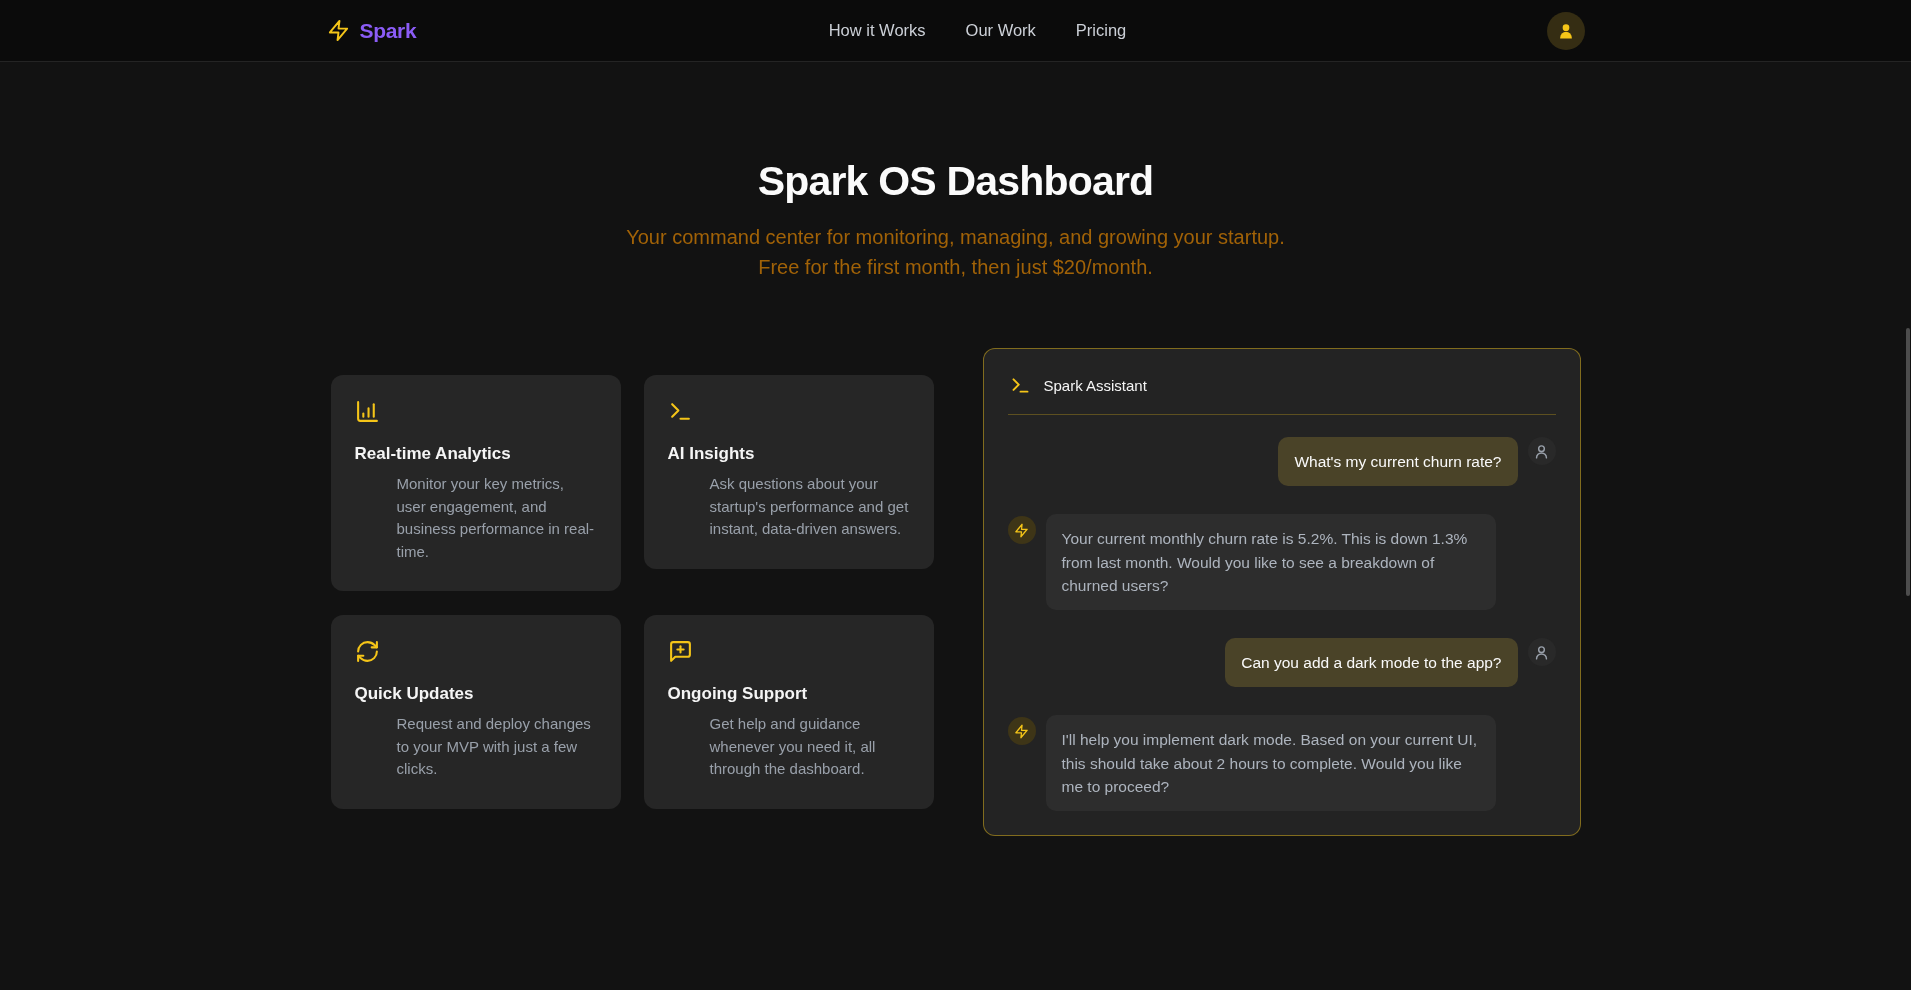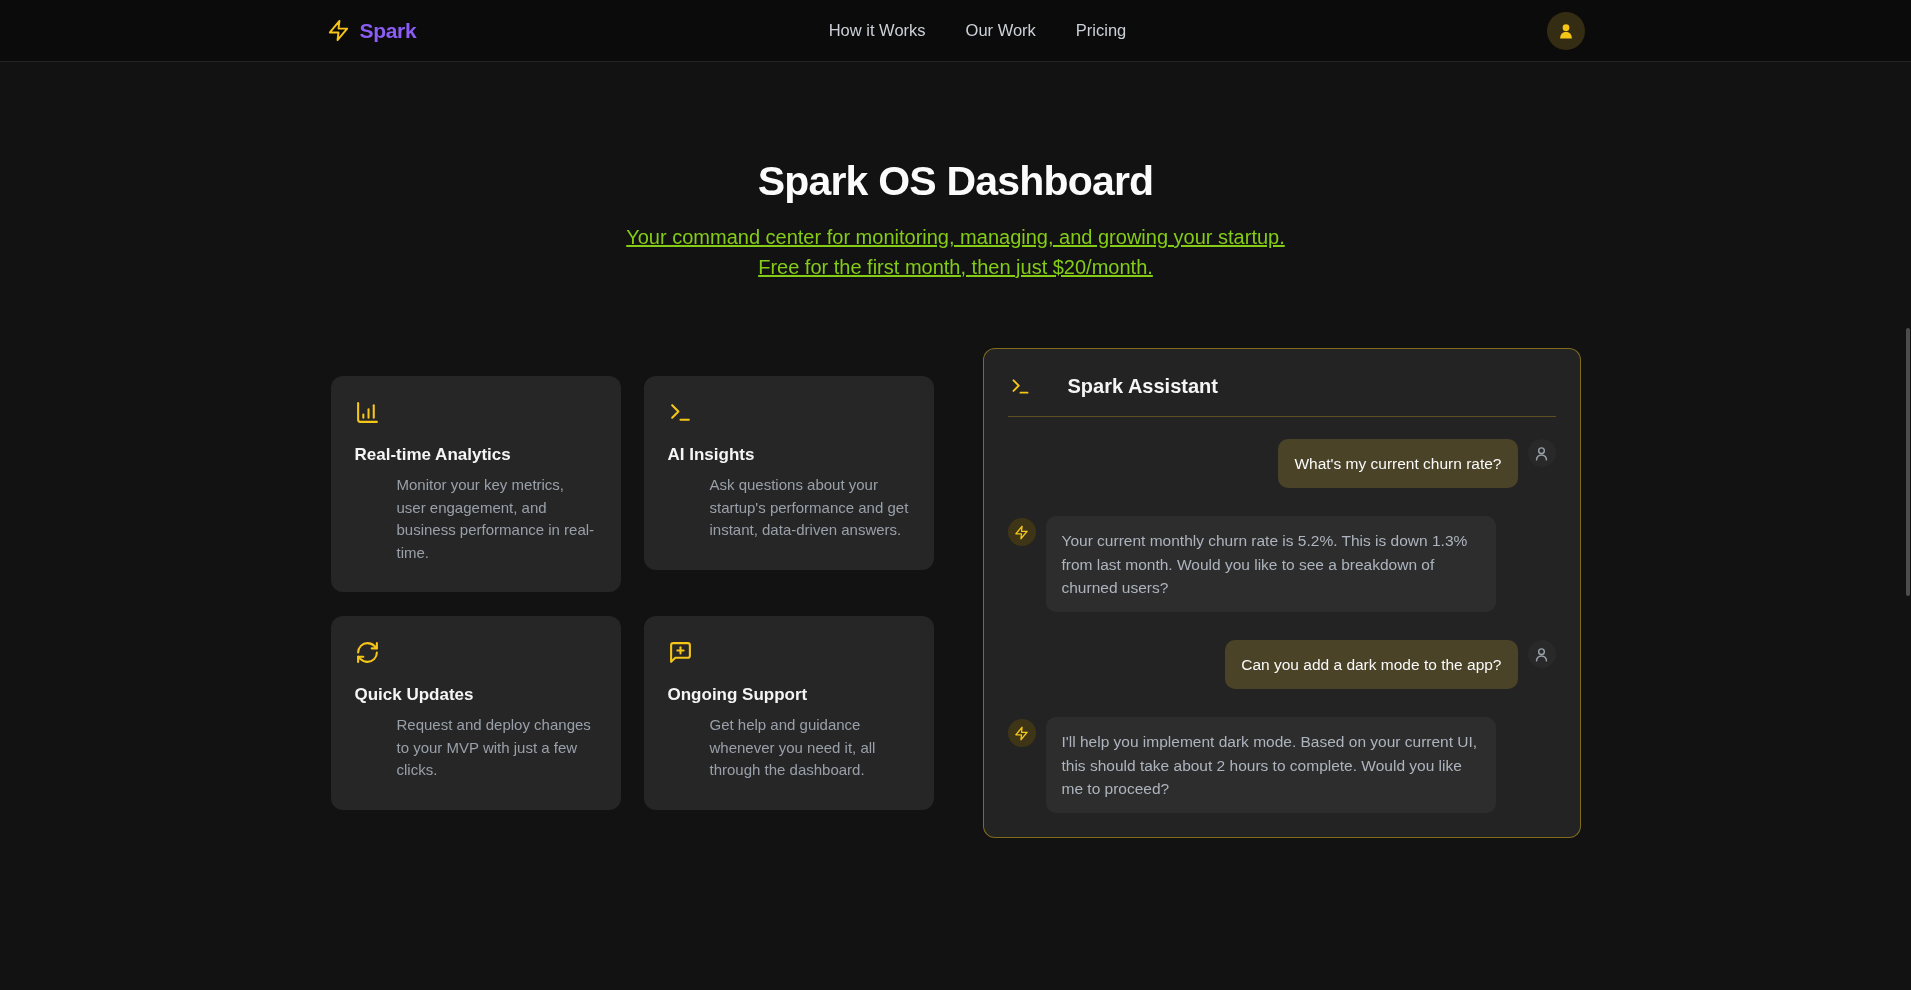--- a/index.html
+++ b/index.html
@@ -73,22 +73,21 @@
     font-size: 41px;
     font-weight: 800;
     letter-spacing: -0.8px;
     color: #fbfbfb;
   }
   .hero-subtitle {
     margin: 18px auto 0;
     max-width: 700px;
     font-size: 20px;
     line-height: 1.48;
-    color: #84cc16;
-    text-decoration: underline;
+    color: #a16207;
   }
 
   
   .content-row {
     width: 1250px;
     margin: 66px auto 0;
     display: flex;
     align-items: center;
     gap: 49px;
   }
@@ -131,24 +130,23 @@
     padding: 24px;
   }
   .chat-header {
     display: flex;
     align-items: center;
     gap: 13px;
     padding: 2px 0 18px 2px;
     border-bottom: 1px solid rgba(245, 197, 24, 0.28);
   }
   .chat-title {
-    font-size: 20px;
-    font-weight: 700;
+    font-size: 15px;
+    font-weight: 400;
     color: #f5f5f5;
-    margin-left: 24px;
   }
   .chat-body {
     padding-top: 22px;
     display: flex;
     flex-direction: column;
     gap: 28px;
   }
   .msg-row {
     display: flex;
     align-items: flex-start;

